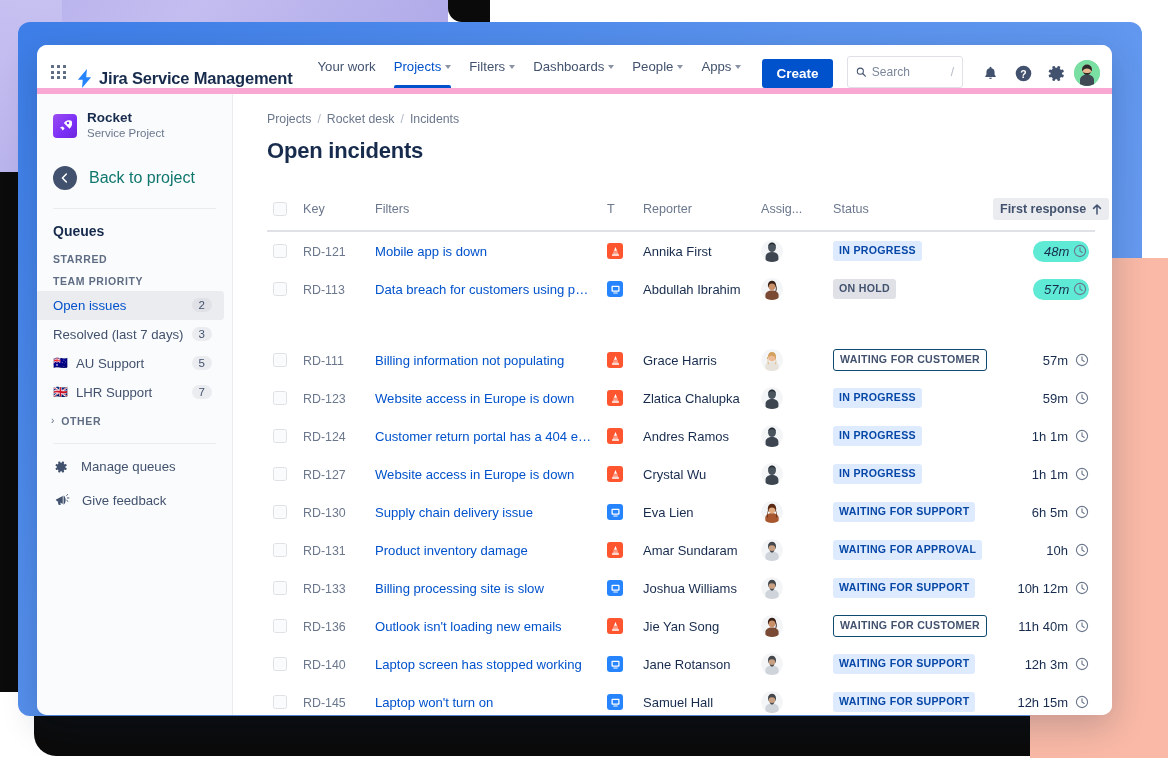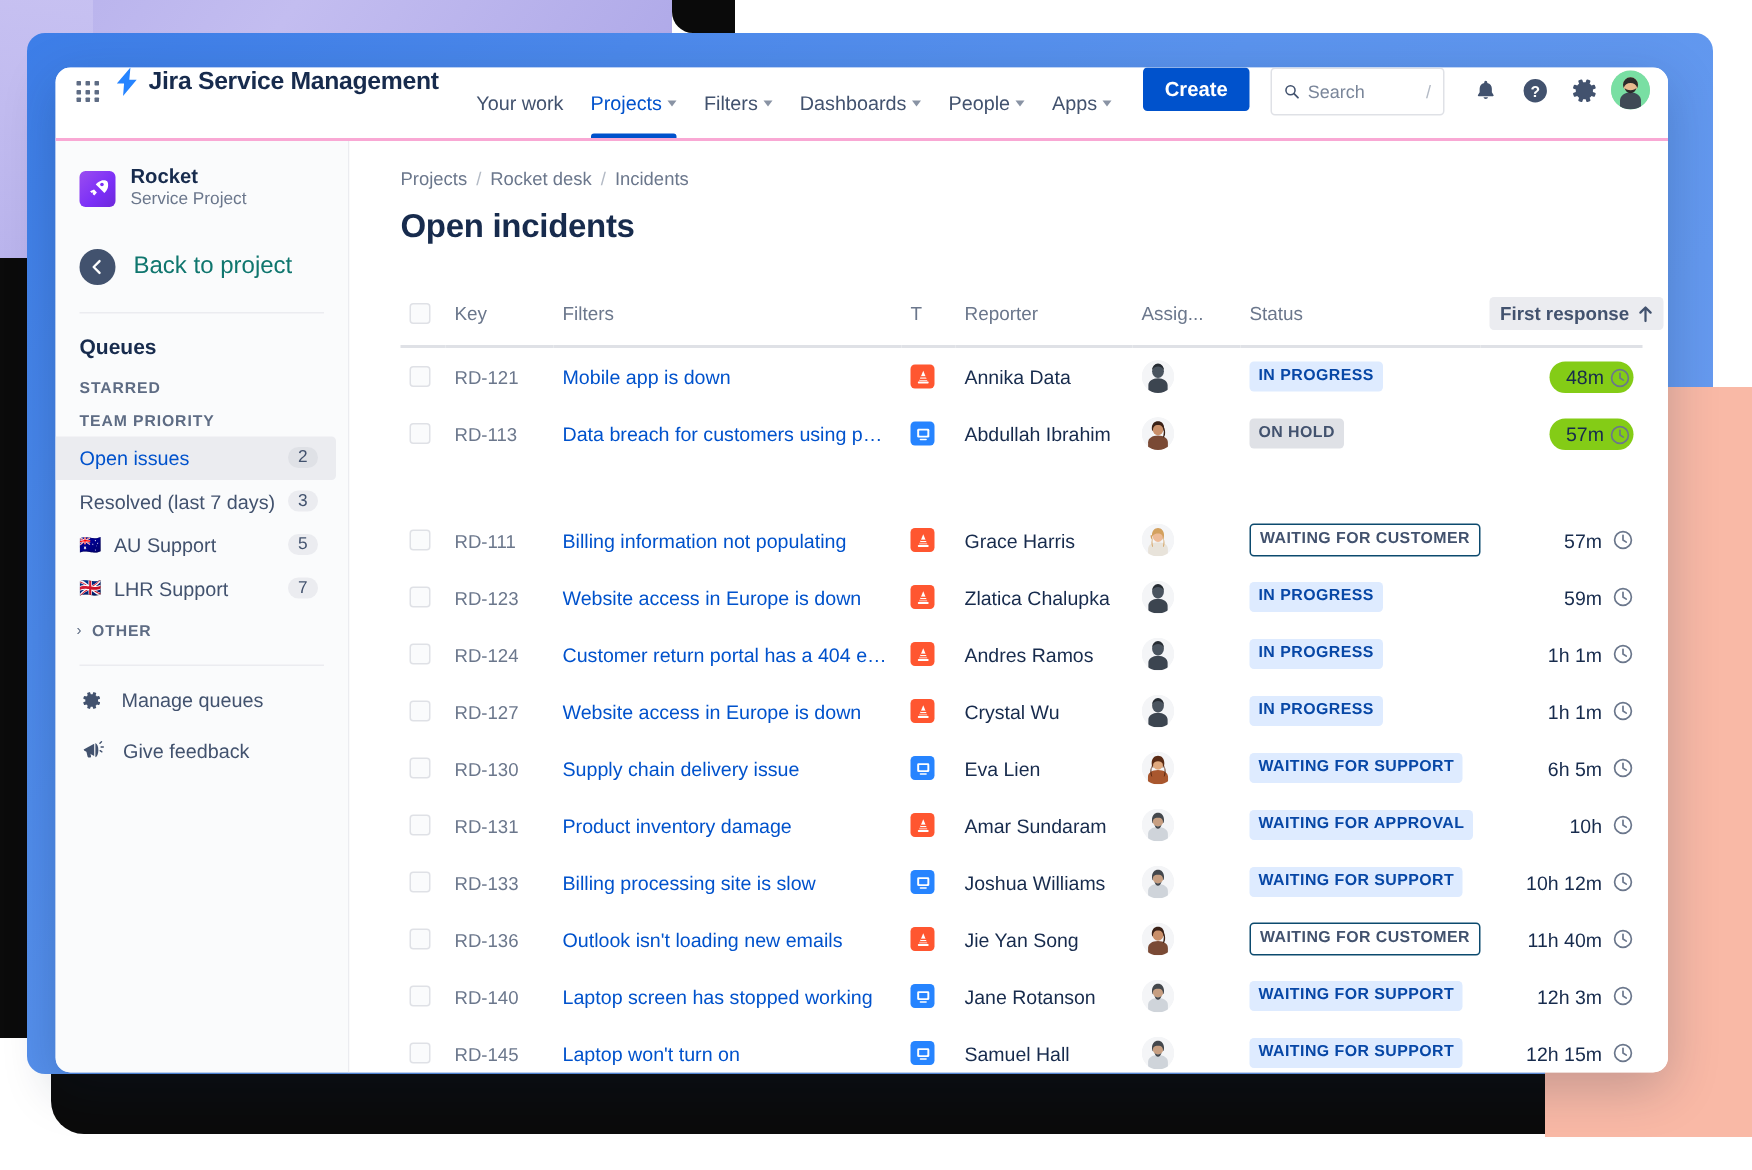--- a/index.html
+++ b/index.html
@@ -58,22 +58,22 @@
     border-radius: 10px;
     box-shadow: 0 10px 34px rgba(9,30,66,.22);
     overflow: hidden;
     display: flex; flex-direction: column;
   }
 
   
   .topnav {
     height: 49px; flex: 0 0 49px;
     background: #fff;
-    border-bottom: 2px solid #f9a8d4;
-    display: flex; align-items: flex-start;
+    border-bottom: 6px solid #f9a8d4;
+    display: flex; align-items: flex-end;
     padding: 0 12px 0 10px;
     position: relative;
   }
   .appswitcher { width: 32px; height: 32px; display: flex; align-items: center; justify-content: center; cursor: pointer; border-radius: 3px; }
   .grid9 { display: grid; grid-template-columns: repeat(3, 3px); grid-template-rows: repeat(3, 3px); gap: 2.6px; }
   .grid9 i { width: 3px; height: 3px; background: #5e6c84; border-radius: .5px; display:block; }
 
   .brand { display: flex; align-items: center; gap: 6px; margin-left: 6px; cursor: pointer; }
   .brand-bolt { width: 17px; height: 19px; display:block; }
   .brand-text { font-size: 16.5px; font-weight: 600; color: #172b4d; letter-spacing: -.2px; white-space: nowrap; }
@@ -227,23 +227,24 @@
     border-radius: 3px; padding: 3px 6px; white-space: nowrap; line-height: 1.25;
   }
   .badge.blue { background: #deebff; color: #0747a6; }
   .badge.grey { background: #dfe1e6; color: #42526e; }
   .badge.white { background: #fff; color: #42526e; border: 1px solid #0c4a6e; }
 
   .first { text-align: right; white-space: nowrap; }
   .first-inner { display: inline-flex; align-items: center; gap: 7px; justify-content: flex-end; }
   .first-val { font-size: 13px; color: #172b4d; }
   .first-hl {
-    background: #84cc16; border-radius: 14px; padding: 3px 9px 3px 11px;
-    display: inline-flex; align-items: flex-end; gap: 4px; overflow: hidden;
+    background: #5eead4; border-radius: 14px; padding: 3px 9px 3px 11px;
+    display: inline-flex; align-items: flex-start; gap: 4px; overflow: hidden;
     max-width: 56px;
+    font-style: italic;
   }
   .clock { width: 14px; height: 14px; flex: 0 0 14px; }
 </style>
 </head>
 <body>
 
 <div id="stage">
 
   <div class="deco deco-purple"></div>
   <div class="deco deco-purple2"></div>
@@ -473,21 +474,21 @@
                 <td>
                   <span class="type-ico type-incident">
                     <svg width="11" height="11" viewBox="0 0 12 12">
                       <path d="M6 1.2l3 7.3H3z" fill="#fff"></path>
                       <rect x="2.1" y="9" width="7.8" height="1.5" rx=".5" fill="#fff"></rect>
                       <rect x="4" y="5.2" width="4" height="1" fill="#ff5630"></rect>
                       <rect x="3.2" y="7" width="5.6" height="1" fill="#ff5630"></rect>
                     </svg>
                   </span>
                 </td>
-                <td><span class="rep">Annika Data</span></td>
+                <td><span class="rep">Annika First</span></td>
                 <td>
                   <span class="ava">
                     <svg viewBox="0 0 24 24">
                       <use href="#av-dark"></use>
                     </svg>
                   </span>
                 </td>
                 <td><span class="badge blue">IN PROGRESS</span></td>
                 <td class="first"><span class="first-hl">
                     <span class="first-val">48m</span>

